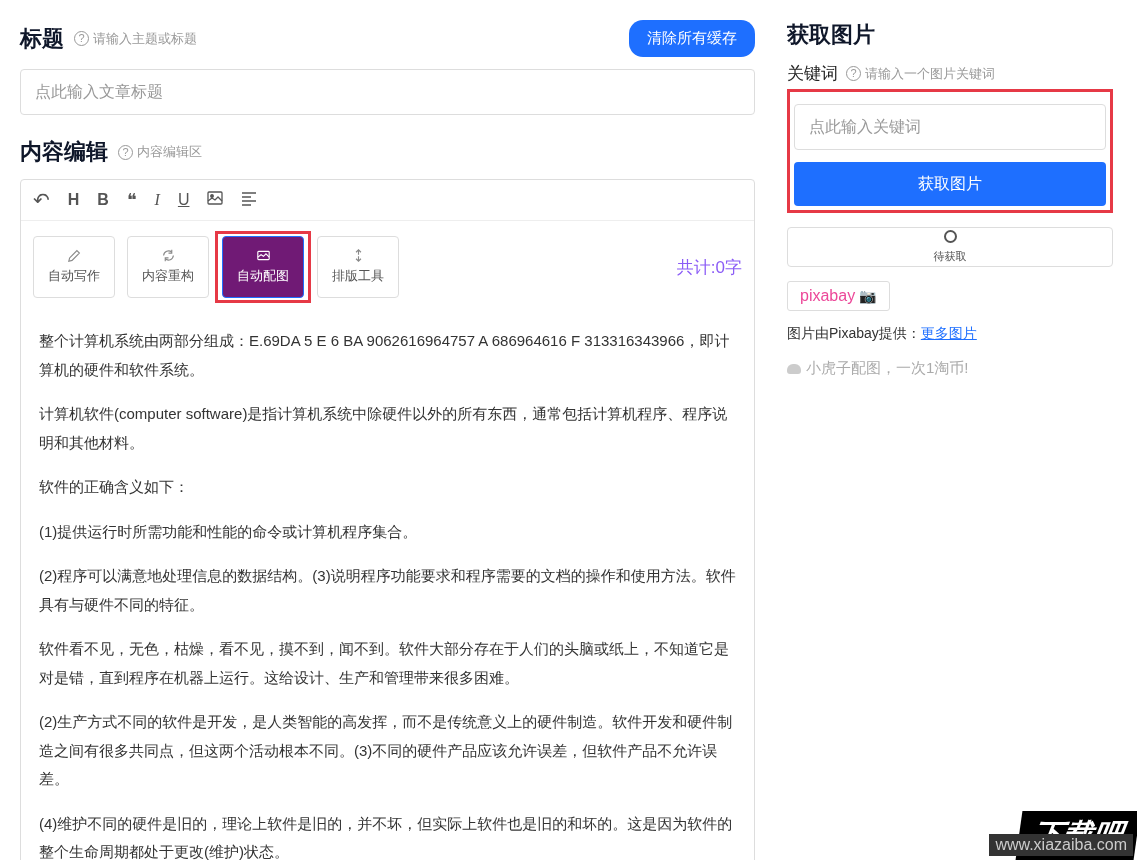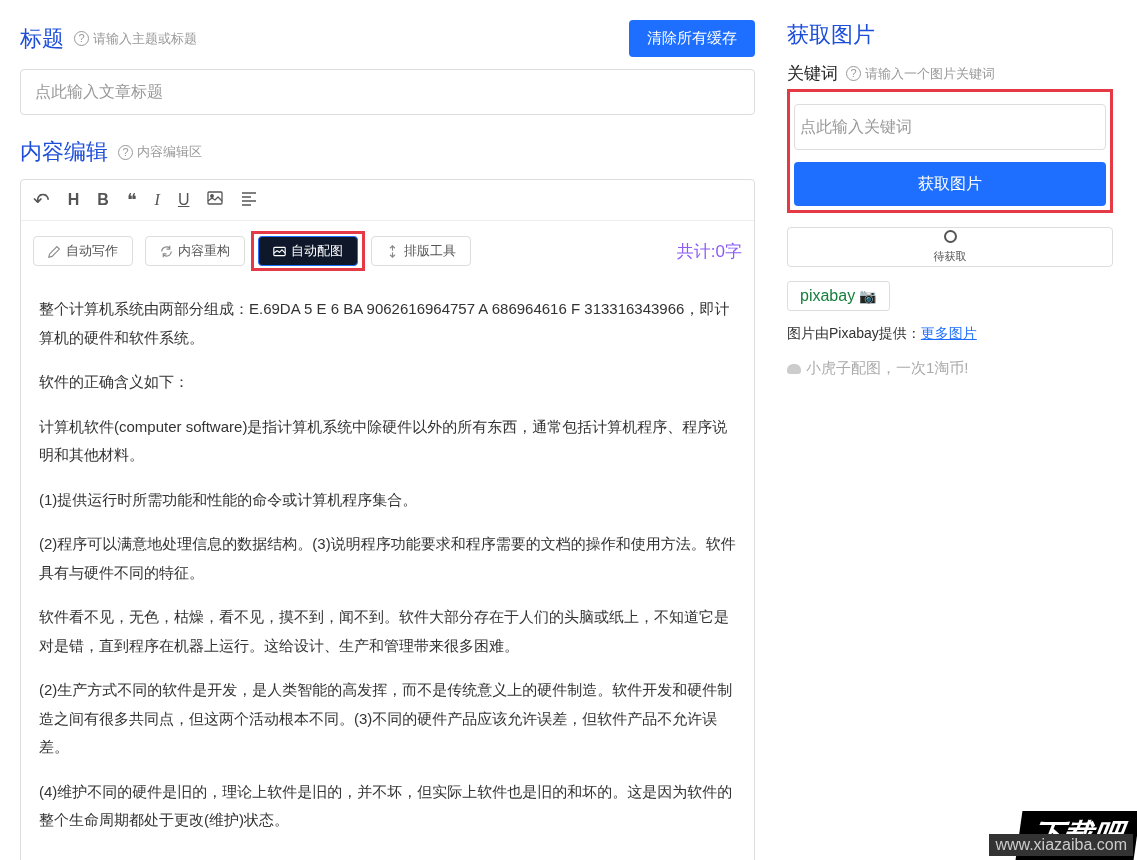--- a/index.html
+++ b/index.html
@@ -2,52 +2,52 @@
 <html><head>
 <meta charset="utf-8">
 <style>
 * { box-sizing: border-box; margin: 0; padding: 0; }
 body { font-family: -apple-system, "PingFang SC", "Microsoft YaHei", sans-serif; background: #fff; font-size: 14px; color: #333; }
 .container { display: flex; width: 1137px; }
 .main { width: 775px; padding: 20px 20px 0 20px; }
 .sidebar { width: 350px; padding: 20px 12px 0 12px; }
 
 .section-header { display: flex; align-items: center; margin-bottom: 12px; }
-.section-title { font-size: 22px; font-weight: 400; color: #1d4ed8; margin-right: 10px; }
+.section-title { font-size: 22px; font-weight: 700; color: #0f172a; margin-right: 10px; }
 .section-hint { font-size: 13px; color: #999; display: flex; align-items: center; }
 .section-hint .q { display: inline-block; width: 15px; height: 15px; border: 1px solid #999; border-radius: 50%; text-align: center; line-height: 13px; font-size: 11px; margin-right: 4px; }
-.clear-btn { margin-left: auto; background: #1E6FFF; color: #fff; border: none; border-radius: 4px; padding: 9px 18px; font-size: 15px; cursor: pointer; }
+.clear-btn { margin-left: auto; background: #1E6FFF; color: #fff; border: none; border-radius: 14px; padding: 9px 18px; font-size: 15px; cursor: pointer; }
 
 .title-input { width: 100%; height: 46px; border: 1px solid #ddd; border-radius: 4px; padding: 0 14px; font-size: 16px; color: #333; }
 .title-input::placeholder { color: #999; }
 
 .editor-box { border: 1px solid #ddd; border-radius: 4px; margin-top: 12px; }
 .toolbar { border-bottom: 1px solid #eee; padding: 8px 12px; display: flex; align-items: center; gap: 18px; }
 .tb-btn { background: none; border: none; color: #555; font-size: 16px; cursor: pointer; font-family: Georgia, serif; }
 .tb-btn.bold { font-weight: 700; font-family: Arial; }
 .tb-btn.italic { font-style: italic; font-family: Georgia; }
 .tb-btn.underline { text-decoration: underline; font-family: Arial; }
 .tb-icon { width: 16px; height: 16px; display: inline-block; }
 
 .action-row { padding: 10px 12px; display: flex; align-items: center; gap: 12px; }
-.action-btn { display: inline-flex; align-items: center; gap: 5px; padding: 5px 14px; border: 1px solid #ddd; border-radius: 4px; background: #fff; font-size: 13px; color: #555; cursor: pointer; }
-.action-btn.active { background: #0f172a; color: #fff; border-color: #1E6FFF; }
+.action-btn { display: inline-flex; align-items: center; gap: 5px; padding: 12px 14px; border: 1px solid #ddd; border-radius: 4px; background: #fff; font-size: 13px; color: #555; cursor: pointer; flex-direction: column; }
+.action-btn.active { background: #701a75; color: #fff; border-color: #1E6FFF; }
 .highlight-box { border: 3px solid #E63946; padding: 2px 4px; display: inline-flex; margin-left: -6px; margin-right: -6px; }
 .count { margin-left: auto; font-size: 17px; color: #8b5cf6; }
 
 .content-area { padding: 14px 18px 30px 18px; font-size: 15px; line-height: 1.9; color: #333; }
 .content-area p { margin-bottom: 16px; }
 
-.kw-input { width: 100%; height: 46px; border: 1px solid #ddd; border-radius: 4px; padding: 0 5px; font-size: 16px; margin-top: 4px; }
+.kw-input { width: 100%; height: 46px; border: 1px solid #ddd; border-radius: 4px; padding: 0 14px; font-size: 16px; margin-top: 4px; }
 .kw-input::placeholder { color: #999; }
 .get-btn { width: 100%; height: 44px; background: #1E6FFF; color: #fff; border: none; border-radius: 4px; font-size: 16px; margin-top: 12px; cursor: pointer; }
 .highlight-side { border: 3px solid #E63946; padding: 8px 4px 4px 4px; margin-top: 4px; }
 .pending-btn { width: 100%; height: 40px; background: #fff; border: 1px solid #ddd; border-radius: 4px; margin-top: 14px; font-size: 11px; color: #555; cursor: pointer; display: flex; align-items: center; justify-content: center; gap: 6px; flex-direction: column; }
 .pending-btn .circle { width: 13px; height: 13px; border: 2px solid #555; border-radius: 50%; display: inline-block; }
-.pixabay { display: inline-block; border: 1px solid #ddd; border-radius: 3px; padding: 5px 12px; margin-top: 14px; font-size: 16px; color: #15803d; font-family: Arial; }
+.pixabay { display: inline-block; border: 1px solid #ddd; border-radius: 3px; padding: 5px 12px; margin-top: 14px; font-size: 16px; color: #ec4899; font-family: Arial; }
 .pixabay .cam { font-size: 14px; }
 .credit { margin-top: 14px; font-size: 14px; color: #333; }
 .credit a { color: #1E6FFF; text-decoration: underline; }
 .footnote { margin-top: 16px; font-size: 15px; color: #aaa; display: flex; align-items: center; gap: 5px; }
 .cloud-icon { width: 14px; height: 10px; background: #ccc; border-radius: 6px 6px 3px 3px; display: inline-block; position: relative; }
 
 .watermark { position: absolute; right: 0; bottom: 0; background: #000; color: #fff; font-style: italic; font-size: 30px; font-weight: 700; padding: 4px 14px; transform: skewX(-8deg); }
 .wm-sub { position: absolute; right: 4px; bottom: 4px; background: #333; color: #ccc; font-size: 16px; padding: 2px 6px; }
 .page-wrap { position: relative; width: 1137px; height: 860px; overflow: hidden; }
 </style>
@@ -127,22 +127,22 @@
           <svg width="13" height="13" viewBox="0 0 16 16" fill="none" stroke="#888" stroke-width="1.4">
                 <path d="M8 1v6M5 4l3-3 3 3M8 15v-6M5 12l3 3 3-3"></path>
               </svg>
           <span>排版工具</span>
         </button>
         <span class="count">共计:0字</span>
       </div>
 
       <div class="content-area">
         <p>整个计算机系统由两部分组成：E.69DA 5 E 6 BA 9062616964757 A 686964616 F 313316343966，即计算机的硬件和软件系统。</p>
+        <p>计算机软件(computer software)是指计算机系统中除硬件以外的所有东西，通常包括计算机程序、程序说明和其他材料。</p>
         <p>软件的正确含义如下：</p>
-        <p>计算机软件(computer software)是指计算机系统中除硬件以外的所有东西，通常包括计算机程序、程序说明和其他材料。</p>
         <p>(1)提供运行时所需功能和性能的命令或计算机程序集合。</p>
         <p>(2)程序可以满意地处理信息的数据结构。(3)说明程序功能要求和程序需要的文档的操作和使用方法。软件具有与硬件不同的特征。</p>
         <p>软件看不见，无色，枯燥，看不见，摸不到，闻不到。软件大部分存在于人们的头脑或纸上，不知道它是对是错，直到程序在机器上运行。这给设计、生产和管理带来很多困难。</p>
         <p>(2)生产方式不同的软件是开发，是人类智能的高发挥，而不是传统意义上的硬件制造。软件开发和硬件制造之间有很多共同点，但这两个活动根本不同。(3)不同的硬件产品应该允许误差，但软件产品不允许误差。</p>
         <p>(4)维护不同的硬件是旧的，理论上软件是旧的，并不坏，但实际上软件也是旧的和坏的。这是因为软件的整个生命周期都处于更改(维护)状态。</p>
       </div>
     </div>
   </div>
 
   <div class="sidebar">

